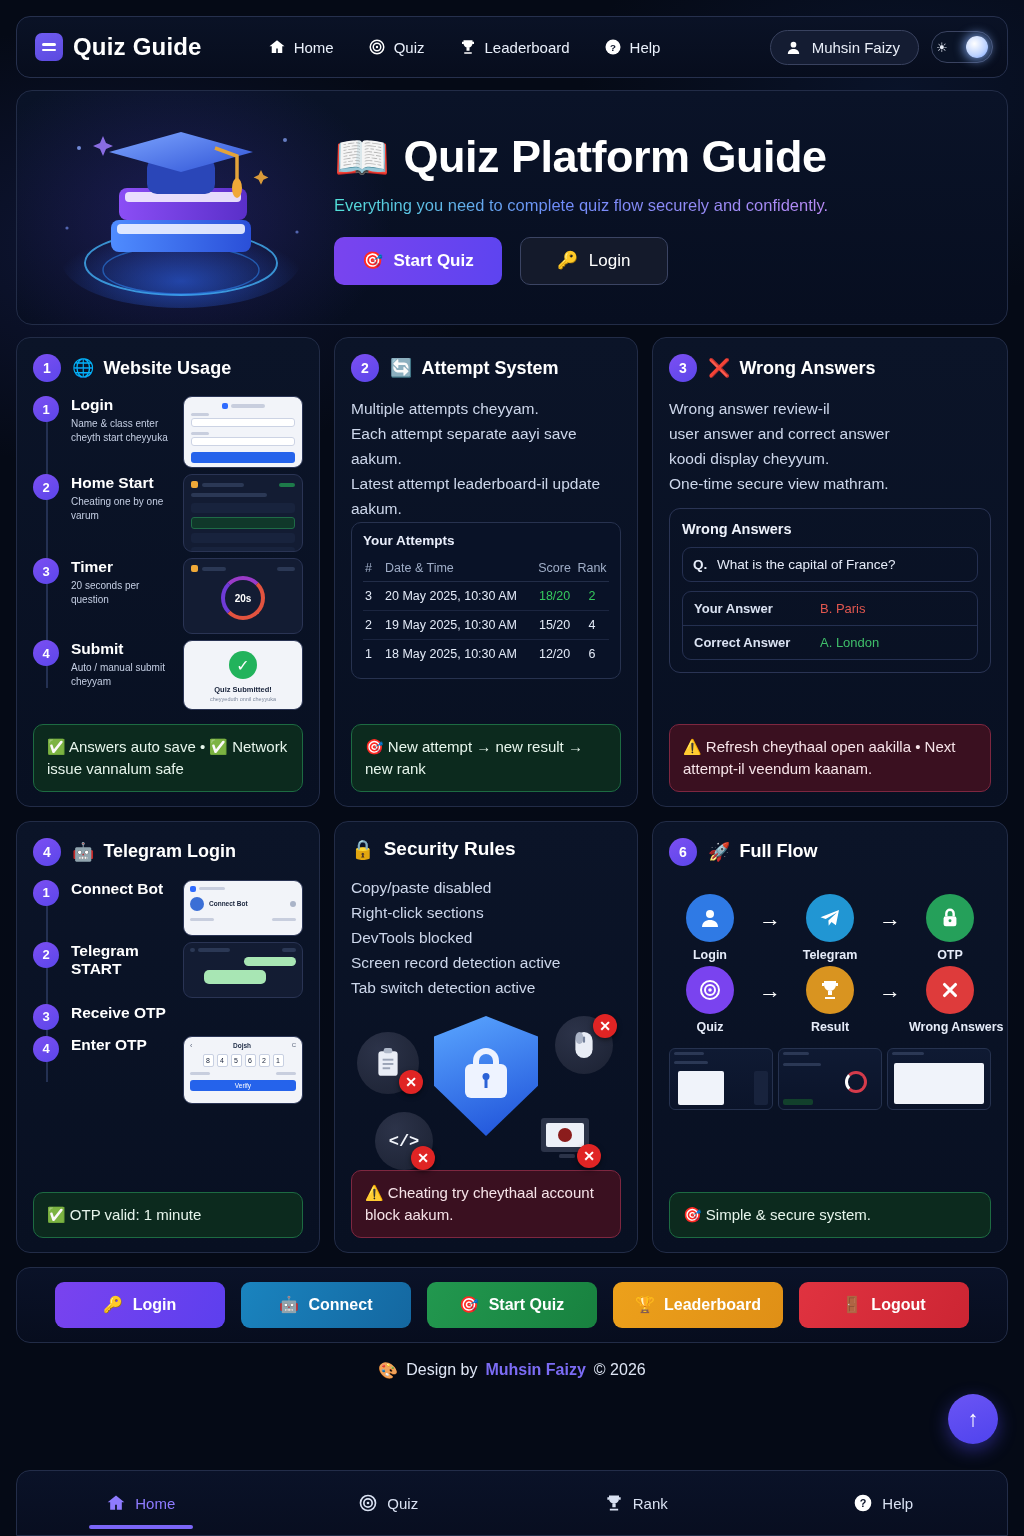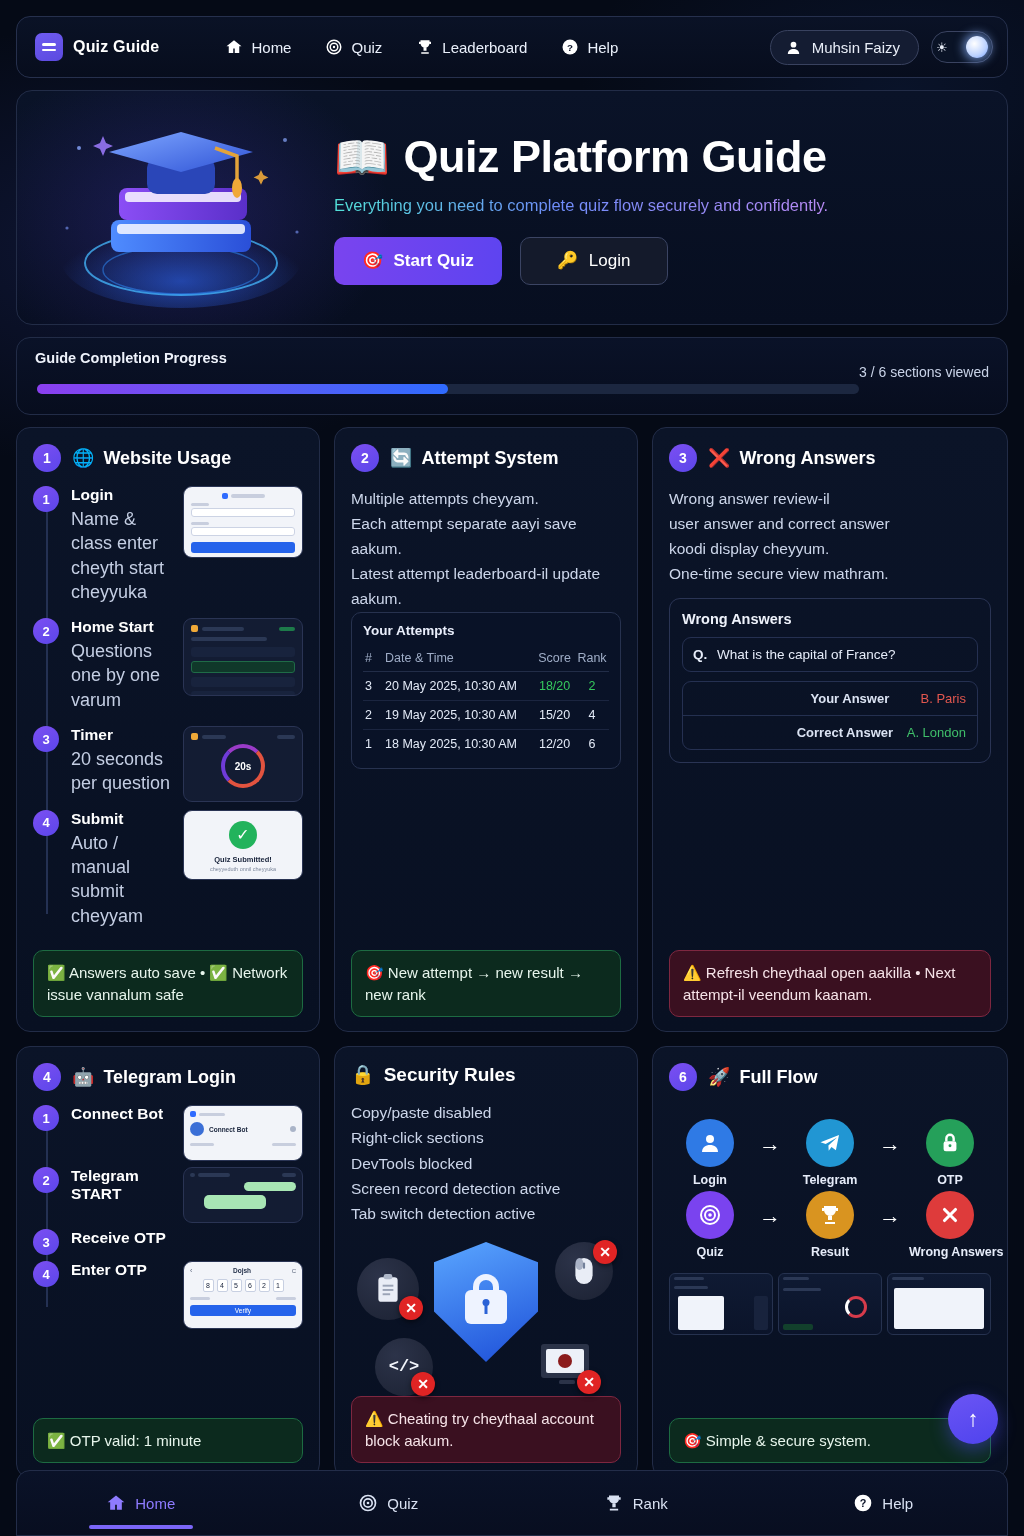--- a/index.html
+++ b/index.html
@@ -31,21 +31,21 @@
     padding: 0 14px 0 18px;
     gap: 0;
   }
   .brand { display: flex; align-items: center; gap: 10px; }
   .brand-logo {
     width: 28px; height: 28px; border-radius: 7px;
     background: linear-gradient(160deg,#6f5bf0,#5b4ae0);
     display:flex; flex-direction:column; align-items:center; justify-content:center; gap:3px;
   }
   .brand-logo i { display:block; width:14px; height:2.5px; background:#fff; border-radius:2px; }
-  .brand-name { font-size: 16px; font-weight: bold; letter-spacing: .2px; color:#ffffff; }
+  .brand-name { font-size: 24px; font-weight: bold; letter-spacing: .2px; color:#ffffff; }
   .nav-links { display:flex; align-items:center; gap:34px; margin-left: 66px; }
   .nav-link { display:flex; align-items:center; gap:8px; font-size:15px; color:#eaf0fb; }
   .nav-right { margin-left:auto; display:flex; align-items:center; gap:12px; }
   .user-pill {
     display:flex; align-items:center; gap:10px;
     border:1px solid #39425f; border-radius:22px;
     background:#141c32; padding:8px 18px 8px 14px;
     font-size:15px;
   }
   .toggle {
@@ -132,21 +132,21 @@
   }
   .step { display:flex; gap:12px; position:relative; }
   .step-badge {
     width:26px; height:26px; border-radius:50%; flex:0 0 auto; z-index:2;
     background: linear-gradient(150deg,#7c4ff2,#5b46ea);
     color:#fff; font-size:13px; font-weight:bold;
     display:flex; align-items:center; justify-content:center;
   }
   .step-body { flex:1; padding-bottom:8px; }
   .step-title { font-size:15.5px; font-weight:bold; color:#ffffff; }
-  .step-text { font-size:18px; color:#c4cee3; line-height:1.35; margin-top:3px; }
+  .step-text { font-size:10px; color:#c4cee3; line-height:1.35; margin-top:3px; }
   .step-row { display:flex; align-items:flex-start; gap:8px; }
   .shot {
     width:120px; flex:0 0 auto; border-radius:9px; overflow:hidden;
     border:1px solid #2a3454; background:#0f1830;
   }
 
   
   .mk { filter: blur(0.4px); }
   .mk-light { background:#f2f4f9; }
   .mk-dark { background:#131c33; }
@@ -169,21 +169,21 @@
     margin-top:14px; border-radius:10px; padding:11px 13px; font-size:15px; line-height:1.45;
   }
   .note-green { background:#0c2a1e; border:1px solid #1d6b42; color:#e7f5ec; }
   .note-red { background:#3a1020; border:1px solid #7e2740; color:#f6e3e8; }
 
   
   .wa-box { margin-top:12px; border:1px solid #2a3454; border-radius:11px; padding:12px; }
   .wa-title { font-size:14.5px; font-weight:bold; margin-bottom:10px; color:#eef2fb; }
   .wa-q { border:1px solid #253051; border-radius:9px; padding:9px 10px; font-size:13.5px; color:#e6ecf9; }
   .wa-rows { margin-top:9px; border:1px solid #253051; border-radius:9px; }
-  .wa-row { display:flex; padding:9px 11px; font-size:13px; gap:2px;justify-content:flex-end; }
+  .wa-row { display:flex; padding:9px 11px; font-size:13px; gap:18px; }
   .wa-row + .wa-row { border-top:1px solid #243050; }
   .wa-k { width:108px; color:#dbe3f3; font-weight:bold; }
   .wa-v-bad { color:#e2574f; }
   .wa-v-good { color:#3fbf6a; }
 
   
   .sec-art { height:160px; position:relative; margin-top:10px; }
   .circ { position:absolute; border-radius:50%; background:radial-gradient(circle at 35% 30%,#2c3349,#1b2132); display:flex; align-items:center; justify-content:center; }
   .badge-x {
     position:absolute; width:24px; height:24px; border-radius:50%;
@@ -357,29 +357,20 @@
           <span>Start Quiz</span>
         </div>
         <div class="btn btn-ghost">
           <span>🔑</span>
           <span>Login</span>
         </div>
       </div>
     </div>
   </div>
 
-  <div class="progress-card">
-    <div class="progress-head">
-      <div class="progress-label">Guide Completion Progress</div>
-      <div class="progress-count">3 / 6 sections viewed</div>
-    </div>
-    <div class="bar">
-      <div class="bar-fill" id="barFill" style="width: 50%;"></div>
-    </div>
-  </div>
 
   <div class="grid">
 
     <div class="card">
       <div class="card-head">
         <div class="num">1</div>
         <div class="card-title">
           <span>🌐</span>
           <span>Website Usage</span>
         </div>
@@ -408,21 +399,21 @@
             <div style="height:11px;border-radius:3px;background:#2563eb"></div>
           </div>
         </div>
 
         <div class="step-row" style="margin-top:6px">
           <div style="flex:1">
             <div class="step">
               <div class="step-badge">2</div>
               <div class="step-body">
                 <div class="step-title">Home Start</div>
-                <div class="step-text">Questions one by one varum</div>
+                <div class="step-text">Cheating one by one varum</div>
               </div>
             </div>
           </div>
           <div class="shot mk mk-dark" style="height:78px;padding:6px 7px;">
             <div style="display:flex;gap:4px;align-items:center;margin-bottom:5px;">
               <div style="width:7px;height:7px;border-radius:2px;background:#f0a938"></div>
               <div class="mk-line-d" style="width:42px;height:4px"></div>
               <div class="mk-line-d" style="width:16px;height:4px;margin-left:auto;background:#1d7a4a"></div>
             </div>
             <div class="mk-line-d" style="width:76px;height:4px;margin-bottom:6px"></div>

